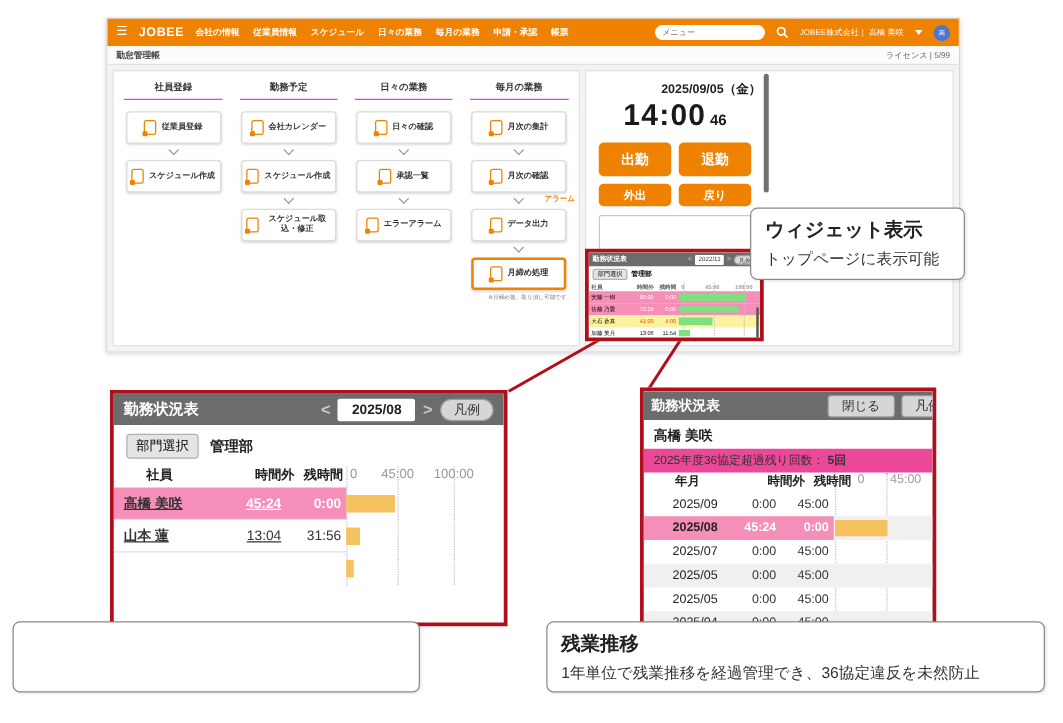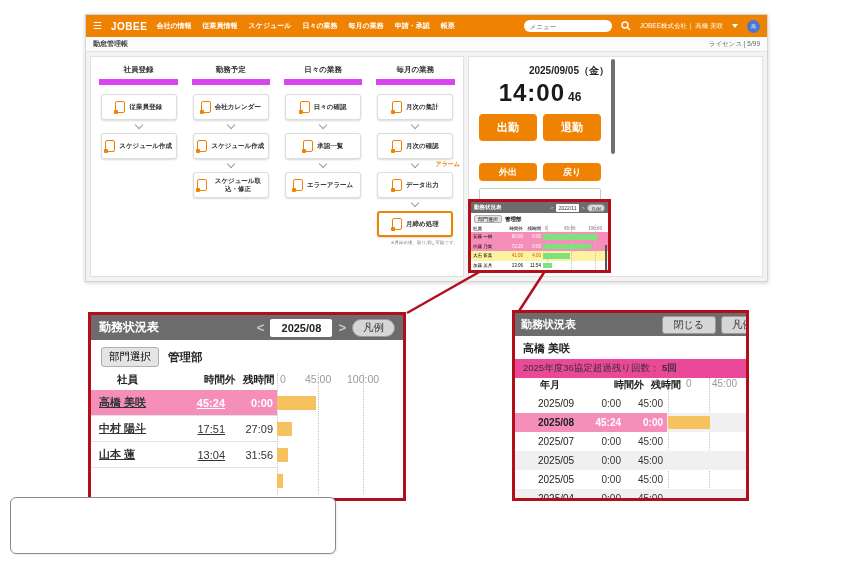--- a/index.html
+++ b/index.html
@@ -21,21 +21,21 @@
   .caret { width:0; height:0; border-left:3px solid transparent; border-right:3px solid transparent; border-top:4px solid #fff; }
   .avatar { width:13px; height:13px; border-radius:50%; background:#4a77d4; color:#fff; font-size:5px; display:flex; align-items:center; justify-content:center; }
   .app-subheader { height:15px; background:#fbfbfb; border-bottom:1px solid #e3e3e3; display:flex; align-items:center; padding:0 7px; }
   .app-subheader .title { font-size:7px; font-weight:bold; color:#444; flex:1; }
   .app-subheader .license { font-size:6.5px; color:#666; }
   .app-body { position:relative; height:229px; background:#f3f3f3; display:flex; padding:4px; gap:4px; }
 
   
   .flow-panel { width:374px; background:#fff; border:1px solid #e1e1e1; padding:8px 5px 2px; display:flex; gap:7px; }
   .flow-col { flex:1; display:flex; flex-direction:column; align-items:center; }
-  .flow-col-title { font-size:7.5px; font-weight:bold; color:#333; width:92%; text-align:center; padding-bottom:4px; border-bottom:6px solid #d946ef; margin-bottom:9px; }
+  .flow-col-title { font-size:7.5px; font-weight:bold; color:#333; width:92%; text-align:center; padding-bottom:4px; border-bottom:1px solid #d946ef; margin-bottom:9px; }
   .flow-card { width:76px; min-height:26px; background:#fff; border:1px solid #dcdcdc; border-radius:3px;
     box-shadow:0 1px 2px rgba(0,0,0,.15); display:flex; align-items:center; justify-content:center; gap:4px;
     font-size:6.5px; font-weight:bold; color:#333; padding:3px; text-align:center; line-height:1.25; cursor:pointer; }
   .flow-card.highlight { border:2px solid #ef8200; }
   .flow-icon { flex:0 0 auto; width:10px; height:12px; border:1.5px solid #ef8200; border-radius:2px; position:relative; background:#fff; }
   .flow-icon i { position:absolute; left:-2px; bottom:-2px; width:4px; height:4px; background:#ef8200; border-radius:1px; }
   .chev-row { position:relative; height:13px; display:flex; align-items:center; justify-content:center; width:100%; }
   .chev { width:6px; height:6px; border-right:1.5px solid #9a9a9a; border-bottom:1.5px solid #9a9a9a; transform:rotate(45deg); margin-top:-3px; }
   .alarm-tag { position:absolute; right:-2px; top:1px; font-size:6px; font-weight:bold; color:#ef8200; }
   .flow-note { font-size:4.5px; color:#777; align-self:flex-end; margin-top:3px; }
@@ -43,21 +43,21 @@
   
   .widgets-area { flex:1; background:#fff; border:1px solid #e1e1e1; position:relative; }
   .clock-widget { position:absolute; left:2px; top:2px; width:138px; }
   .clock-date { text-align:right; font-size:10px; font-weight:bold; color:#222; margin-top:5px; }
   .clock-time { text-align:center; margin-top:1px; }
   .clock-time .big { font-size:24px; font-weight:bold; color:#1a1a1a; letter-spacing:1px; }
   .clock-time .sec { font-size:12px; font-weight:bold; color:#1a1a1a; margin-left:3px; }
   .btn-grid { display:grid; grid-template-columns:1fr 1fr; gap:6px; margin:7px 8px 0; }
   .pbtn { background:#ef8200; color:#fff; border:none; border-radius:4px; font-weight:bold; cursor:pointer; font-family:inherit; }
   .pbtn.lg { height:27px; font-size:11px; }
-  .pbtn.sm { height:18px; font-size:9px;margin-top:16px; }
+  .pbtn.sm { height:18px; font-size:9px; }
   .memo-box { margin:7px 8px 0; height:42px; background:#fff; border:1px solid #c9c9c9; border-radius:2px; }
   .v-scrollbar { position:absolute; left:142px; top:2px; width:4px; height:95px; background:#6f6f6f; border-radius:2px; cursor:pointer; }
 
   
   .connectors { position:absolute; left:0; top:0; width:850px; height:578px; z-index:2; pointer-events:none; }
 
   
   .mini-widget { position:absolute; left:468px; top:199px; width:143px; height:74px; background:#fff;
     border:3px solid #b20f1c; z-index:3; font-size:5px; overflow:hidden; }
   .mini-head { height:11px; background:#6c6c6c; color:#fff; display:flex; align-items:center; gap:2px; padding:0 3px; }
@@ -376,20 +376,24 @@
         <span class="mc-ot">13:06</span>
         <span class="mc-rm">11:54</span>
         <span class="mc-chart">
             <span class="mini-bar" style="width: 13%;"></span>
           </span>
       </div>
       <span class="mini-scroll"></span>
     </div>
   </div>
 
+  <div class="callout widget-callout">
+    <div class="c-title">ウィジェット表示</div>
+    <div class="c-desc">トップページに表示可能</div>
+  </div>
 
   <div class="panel panel-left">
     <div class="p-head">
       <span class="p-title">勤務状況表</span>
       <span class="p-nav">&lt;</span>
       <span class="p-month">2025/08</span>
       <span class="p-nav">&gt;</span>
       <button class="p-legend">凡例</button>
     </div>
     <div class="dept-row">
@@ -413,30 +417,20 @@
           <span class="c-name">高橋 美咲</span>
           <span class="c-ot">45:24</span>
           <span class="c-rm">0:00</span>
         </span>
         <span class="bar-track">
             <span class="hbar" style="width: 45.4%;"></span>
           </span>
       </div>
       <div class="prow">
         <span class="txt-zone">
-          <span class="c-name">中村 陽斗</span>
-          <span class="c-ot">17:51</span>
-          <span class="c-rm">27:09</span>
-        </span>
-        <span class="bar-track">
-            <span class="hbar" style="width: 17.9%;"></span>
-          </span>
-      </div>
-      <div class="prow">
-        <span class="txt-zone">
           <span class="c-name">山本 蓮</span>
           <span class="c-ot">13:04</span>
           <span class="c-rm">31:56</span>
         </span>
         <span class="bar-track">
             <span class="hbar" style="width: 13.1%;"></span>
           </span>
       </div>
       <div class="prow">
         <span class="bar-track">
@@ -512,14 +506,18 @@
             <span class="c-month">2025/04</span>
             <span class="c-ot">0:00</span>
             <span class="c-rm">45:00</span>
           </span>
       </div>
     </div>
   </div>
 
   <div class="callout callout-left">
   </div>
+  <div class="callout callout-right">
+    <div class="c-title">残業推移</div>
+    <div class="c-desc">1年単位で残業推移を経過管理でき、36協定違反を未然防止</div>
+  </div>
 
 </div>
 
 </body></html>

